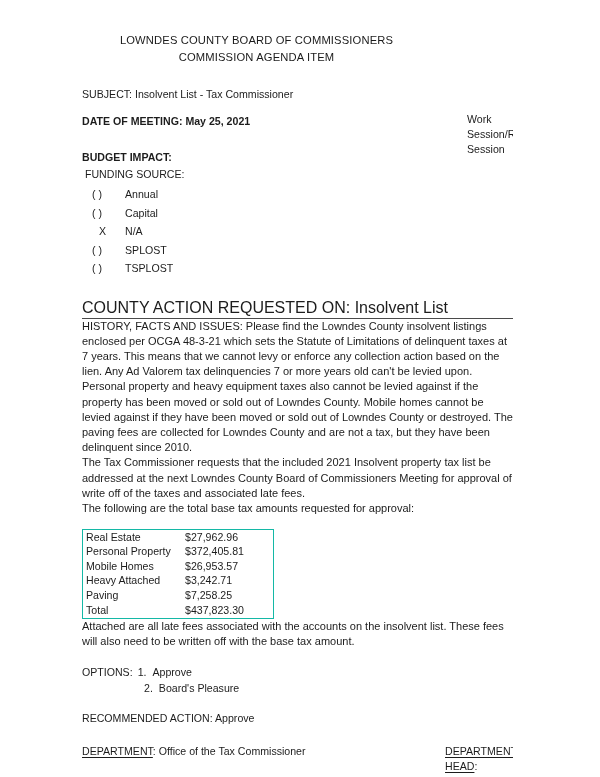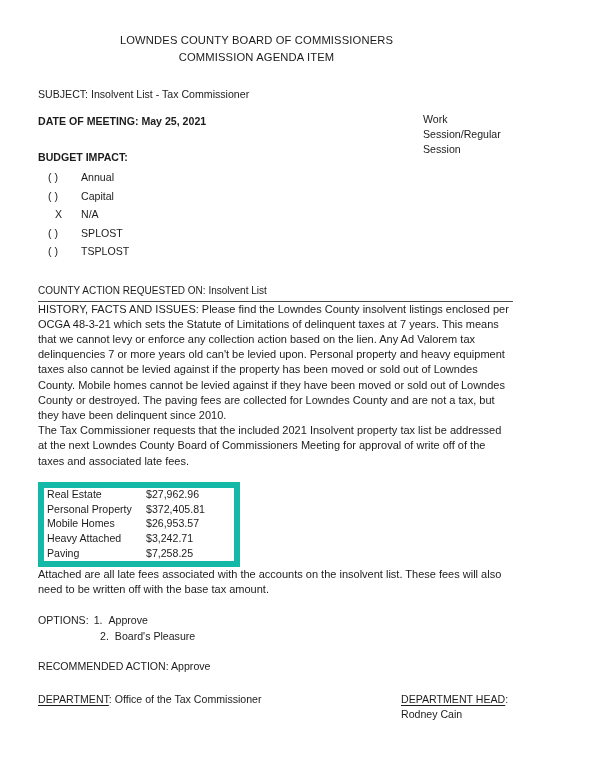--- a/index.html
+++ b/index.html
@@ -31,20 +31,21 @@
   }
   .doc-header .line {
     font-size: 11.2px;
     letter-spacing: 0.15px;
     color: #1a1a1a;
   }
 
   
   .body-wrap {
     padding-left: 38px;
+    margin-left: 44px;
   }
   .row {
     font-size: 10.6px;
     line-height: 15px;
     color: #1c1c1c;
   }
 
   .subject-row {
     margin-top: 21px;
   }
@@ -88,21 +89,21 @@
     flex: 0 0 33px;
   }
   .fund-item .mark.x {
     padding-left: 7px;
     box-sizing: border-box;
   }
 
   
   .county-action {
     margin-top: 22px;
-    font-size: 10px;
+    font-size: 16px;
     line-height: 15px;
     padding-bottom: 3px;
   }
   .hrule {
     border: 0;
     border-top: 1px solid #4a4a4a;
     margin: 0;
     height: 0;
   }
 
@@ -115,21 +116,21 @@
   }
   .para-history { margin-top: 12px; }
   .para-request { margin-top: 15px; }
   .para-following { margin-top: 15px; }
   .para-attached { margin-top: 14px; }
 
   
   .amounts-table {
     margin-top: 13px;
     border-collapse: collapse;
-    border: 6px solid #14b8a6;
+    border: 1px solid #14b8a6;
     width: 188px;
     table-layout: fixed;
   }
   .amounts-table td {
     font-size: 10.6px;
     line-height: 13.6px;
     padding: 0.5px 0 0.5px 3px;
     border: 0;
     white-space: nowrap;
   }
@@ -181,20 +182,21 @@
   <div class="body-wrap">
 
     <div class="row subject-row">SUBJECT: Insolvent List - Tax Commissioner</div>
 
     <div class="row meeting-row">
       <span class="left">DATE OF MEETING: May 25, 2021</span>
       <span class="right">Work Session/Regular Session</span>
     </div>
 
     <div class="row budget-impact">BUDGET IMPACT:</div>
+    <div class="row funding-source">FUNDING SOURCE:</div>
 
     <div class="fund-list">
       <div class="fund-item">
         <span class="mark">( )</span>
         <span>Annual</span>
       </div>
       <div class="fund-item">
         <span class="mark">( )</span>
         <span>Capital</span>
       </div>
@@ -212,20 +214,21 @@
       </div>
     </div>
 
     <div class="row county-action">COUNTY ACTION REQUESTED ON: Insolvent List</div>
     <hr class="hrule">
 
     <p class="para para-history">HISTORY, FACTS AND ISSUES: Please find the Lowndes County insolvent listings enclosed per OCGA 48-3-21 which sets the Statute of Limitations of delinquent taxes at 7 years.  This means that we cannot levy or enforce any collection action based on the lien.  Any Ad Valorem tax delinquencies 7 or more years old can't be levied upon.  Personal property and heavy equipment taxes also cannot be levied against if the property has been moved or sold out of Lowndes County.  Mobile homes cannot be levied against if they have been moved or sold out of Lowndes County or destroyed. The paving fees are collected for Lowndes County and are not a tax, but they have been delinquent since 2010.</p>
 
     <p class="para para-request">The Tax Commissioner requests that the included 2021 Insolvent property tax list be addressed at the next Lowndes County Board of Commissioners Meeting for approval of write off of the taxes and associated late fees.</p>
 
+    <p class="para para-following">The following are the total base tax amounts requested for approval:</p>
 
     <table class="amounts-table">
       <tbody>
         <tr>
           <td class="label">Real Estate</td>
           <td class="value">$27,962.96</td>
         </tr>
         <tr>
           <td class="label">Personal Property</td>
           <td class="value">$372,405.81</td>
@@ -234,20 +237,24 @@
           <td class="label">Mobile Homes</td>
           <td class="value">$26,953.57</td>
         </tr>
         <tr>
           <td class="label">Heavy Attached</td>
           <td class="value">$3,242.71</td>
         </tr>
         <tr>
           <td class="label">Paving</td>
           <td class="value">$7,258.25</td>
+        </tr>
+        <tr>
+          <td class="label">Total</td>
+          <td class="value">$437,823.30</td>
         </tr>
       </tbody>
     </table>
 
     <p class="para para-attached">Attached are all late fees associated with the accounts on the insolvent list.  These fees will also need to be written off with the base tax amount.</p>
 
     <div class="options-block">
       <div class="options-line-1">
         <span>OPTIONS:</span><span class="num">1.</span><span class="opt">Approve</span>
       </div>

